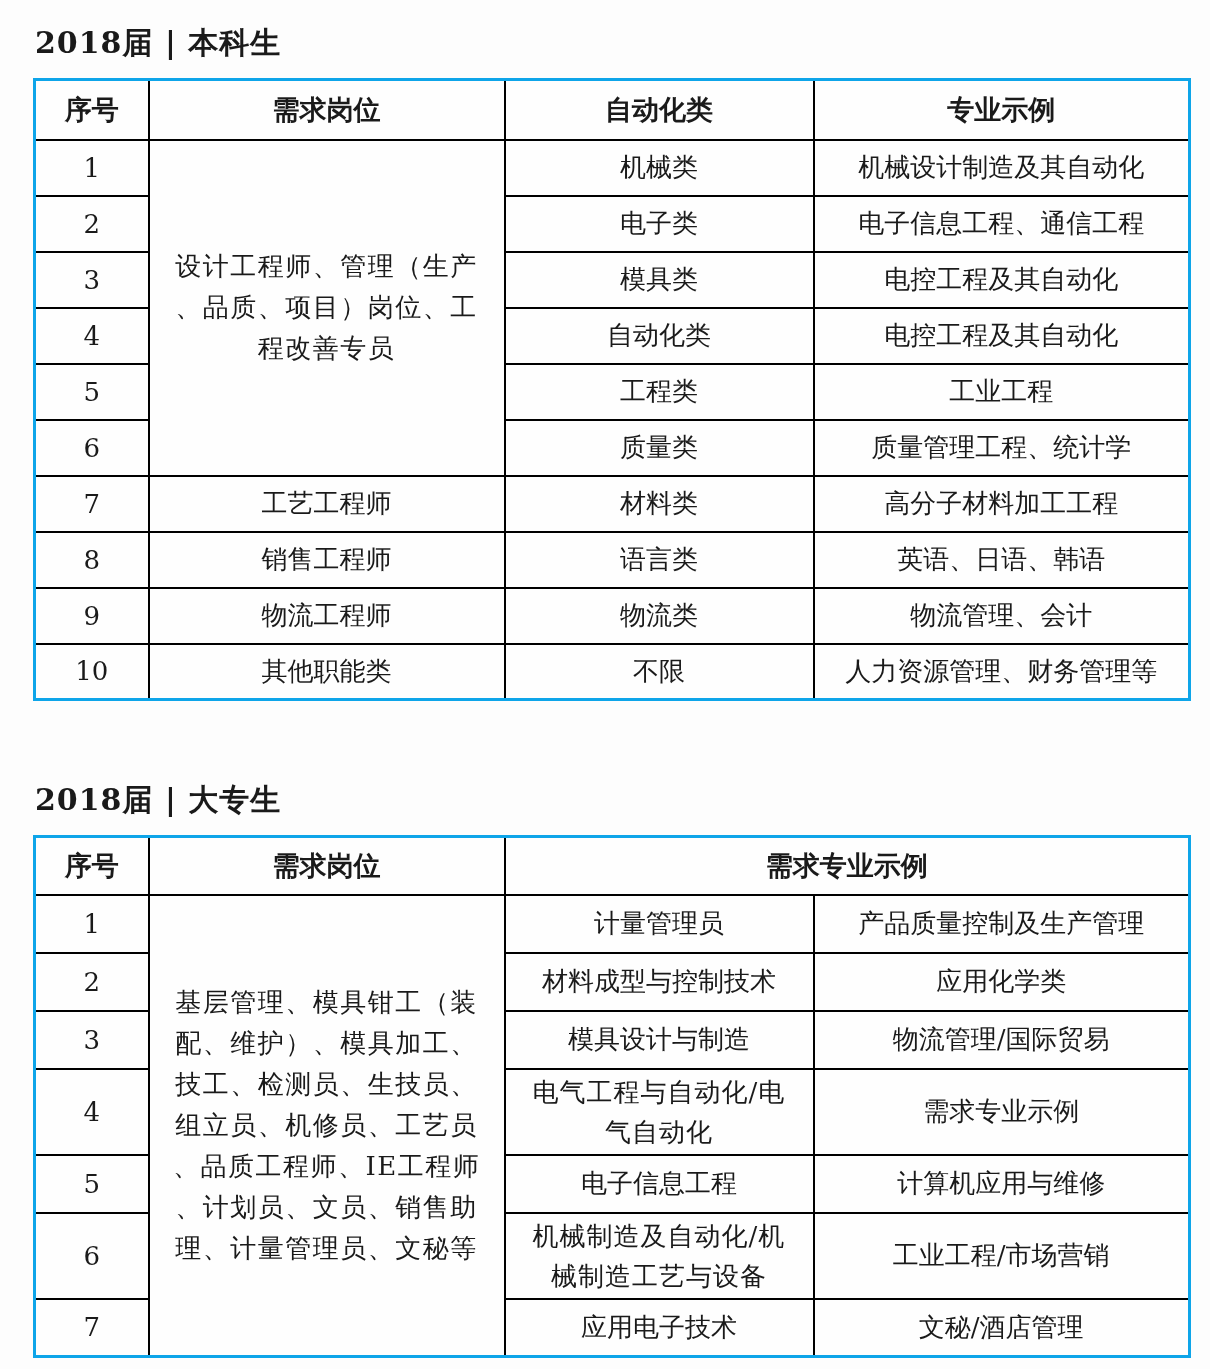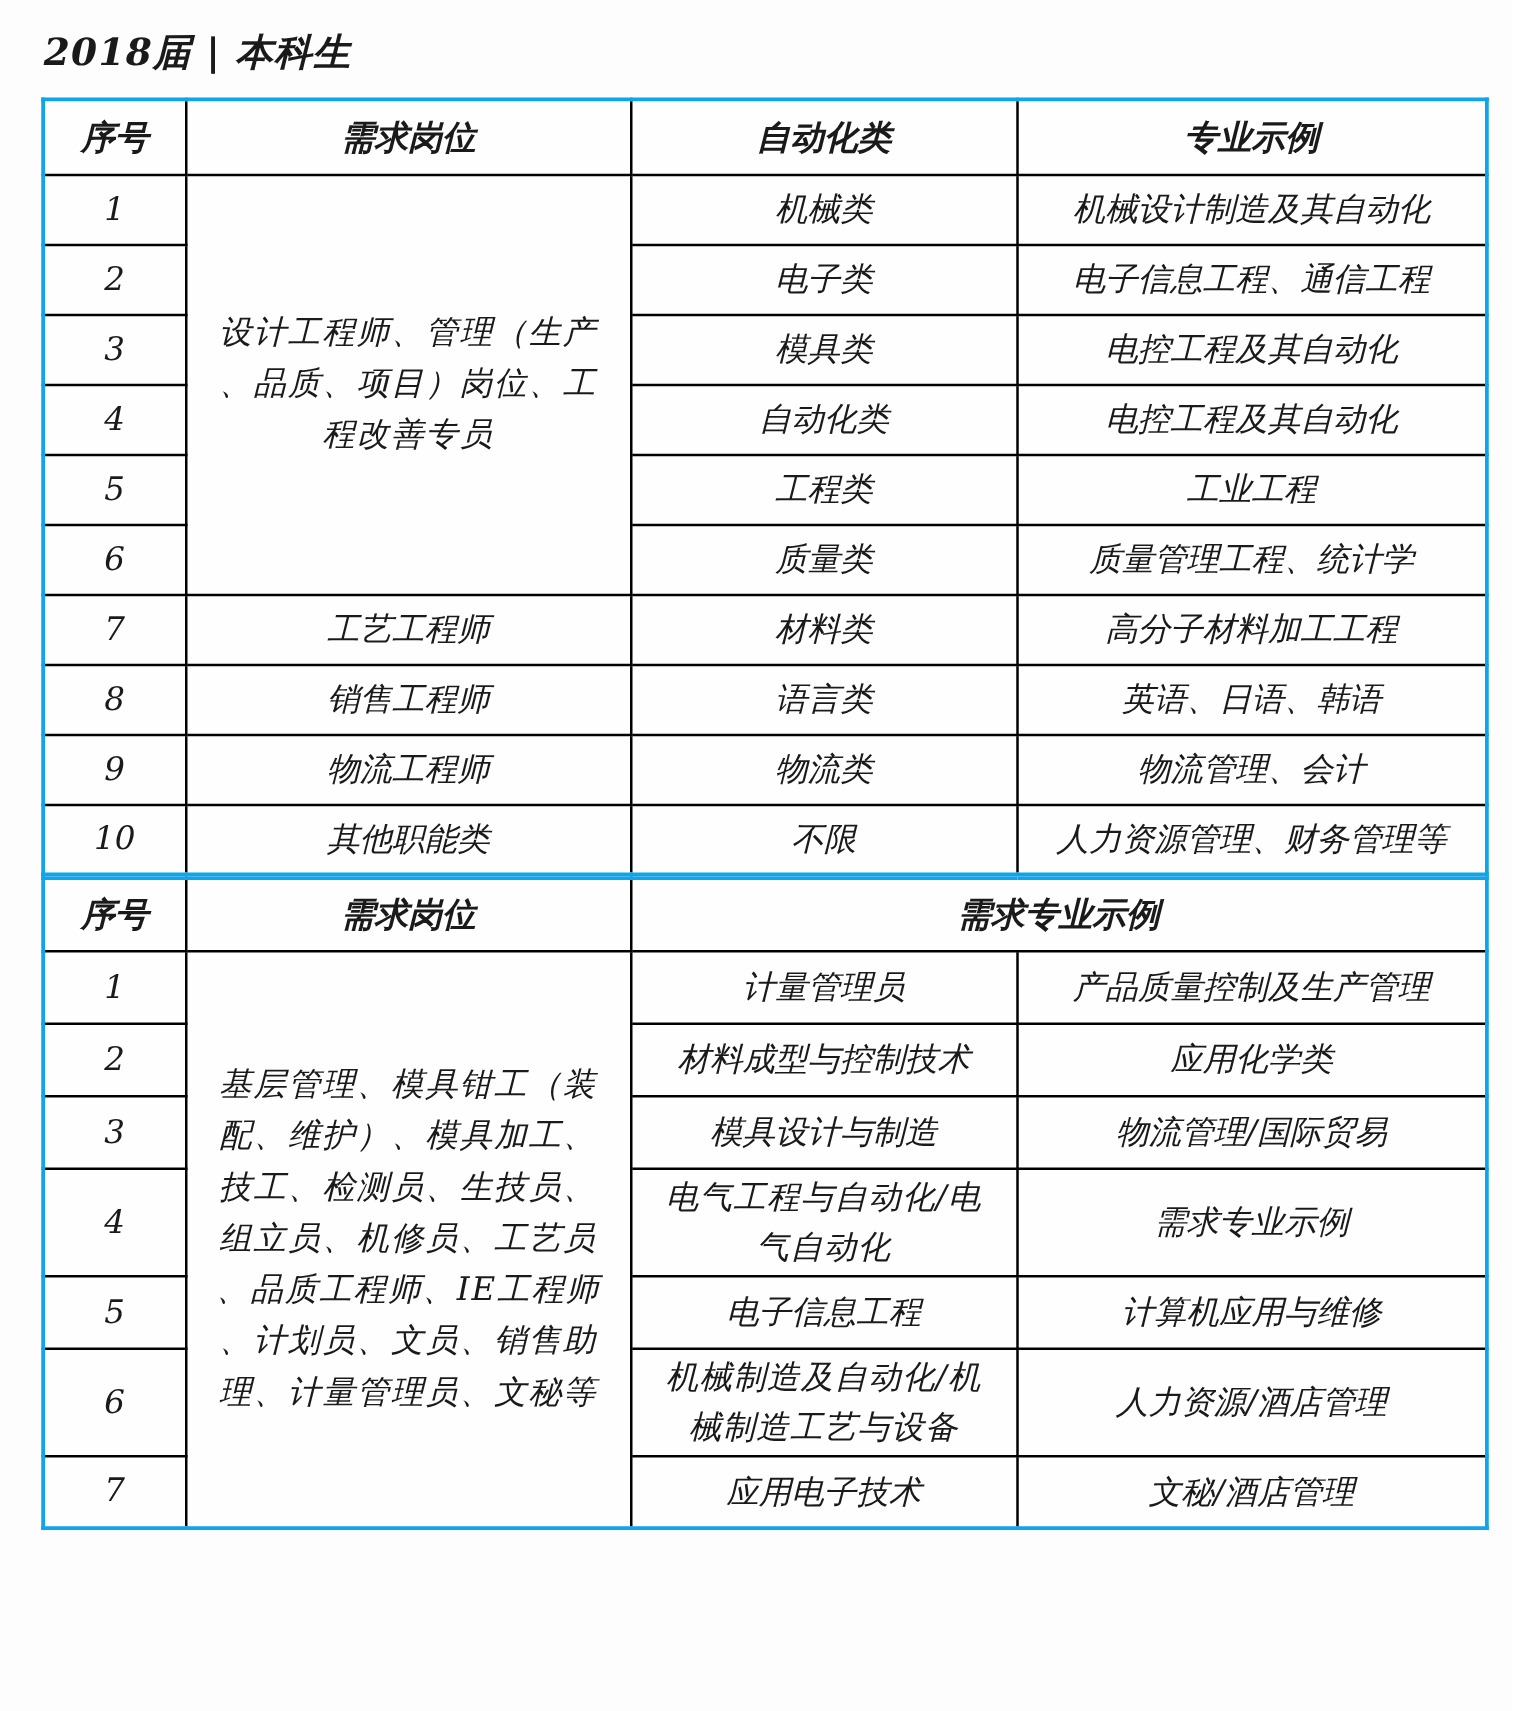--- a/index.html
+++ b/index.html
@@ -10,21 +10,20 @@
   .page {
     position: relative;
     width: 1210px;
     height: 1369px;
     box-sizing: border-box;
     background: #fdfdfd;
     color: #1a1a1a;
     font-family: "DejaVu Serif", "Liberation Serif", serif;
     padding: 24px 25px 0 33px;
     overflow: hidden;
-    font-style: italic;
   }
   .doc-title {
     font-size: 30px;
     font-weight: bold;
     letter-spacing: 1px;
     line-height: 38px;
     margin: 0 0 0 2px;
   }
   .title-1 { margin-bottom: 16px; }
   .title-2 { margin-top: 80px; margin-bottom: 16px; }
@@ -151,20 +150,21 @@
       </tr>
       <tr>
         <td>10</td>
         <td>其他职能类</td>
         <td>不限</td>
         <td>人力资源管理、财务管理等</td>
       </tr>
     </tbody>
   </table>
 
+  <div class="doc-title title-2">2018届 | 大专生</div>
 
   <table class="req-table t2">
     <colgroup>
         <col class="c1">
         <col class="c2">
         <col class="c3">
         <col class="c4">
       </colgroup>
     <thead>
       <tr>
@@ -204,21 +204,21 @@
       </tr>
       <tr>
         <td>5</td>
         <td>电子信息工程</td>
         <td>计算机应用与维修</td>
       </tr>
       <tr class="tall">
         <td>6</td>
         <td class="pre">机械制造及自动化/机
 械制造工艺与设备</td>
-        <td>人力资源/酒店管理</td>
+        <td>工业工程/市场营销</td>
       </tr>
       <tr>
         <td>7</td>
         <td>应用电子技术</td>
         <td>文秘/酒店管理</td>
       </tr>
     </tbody>
   </table>
 
 </div>

